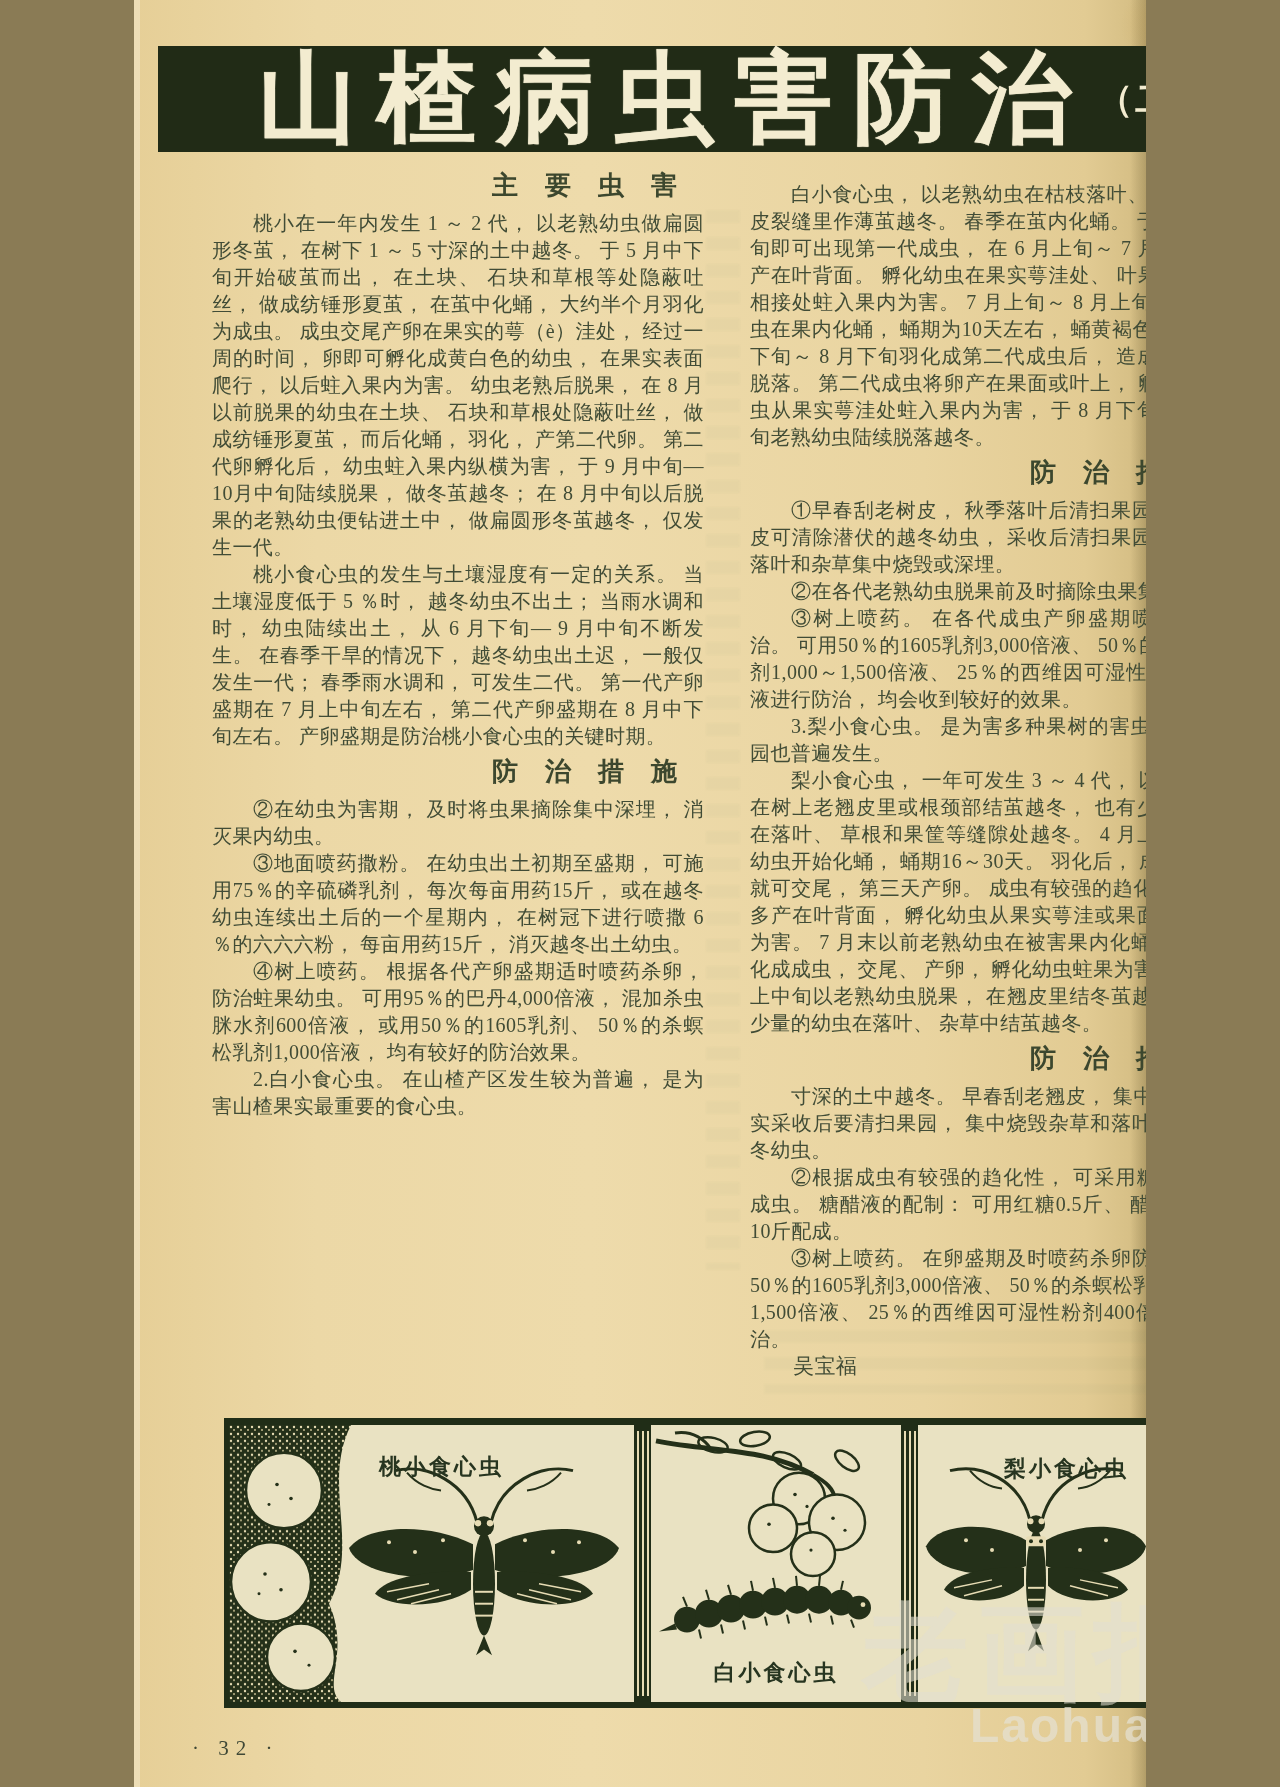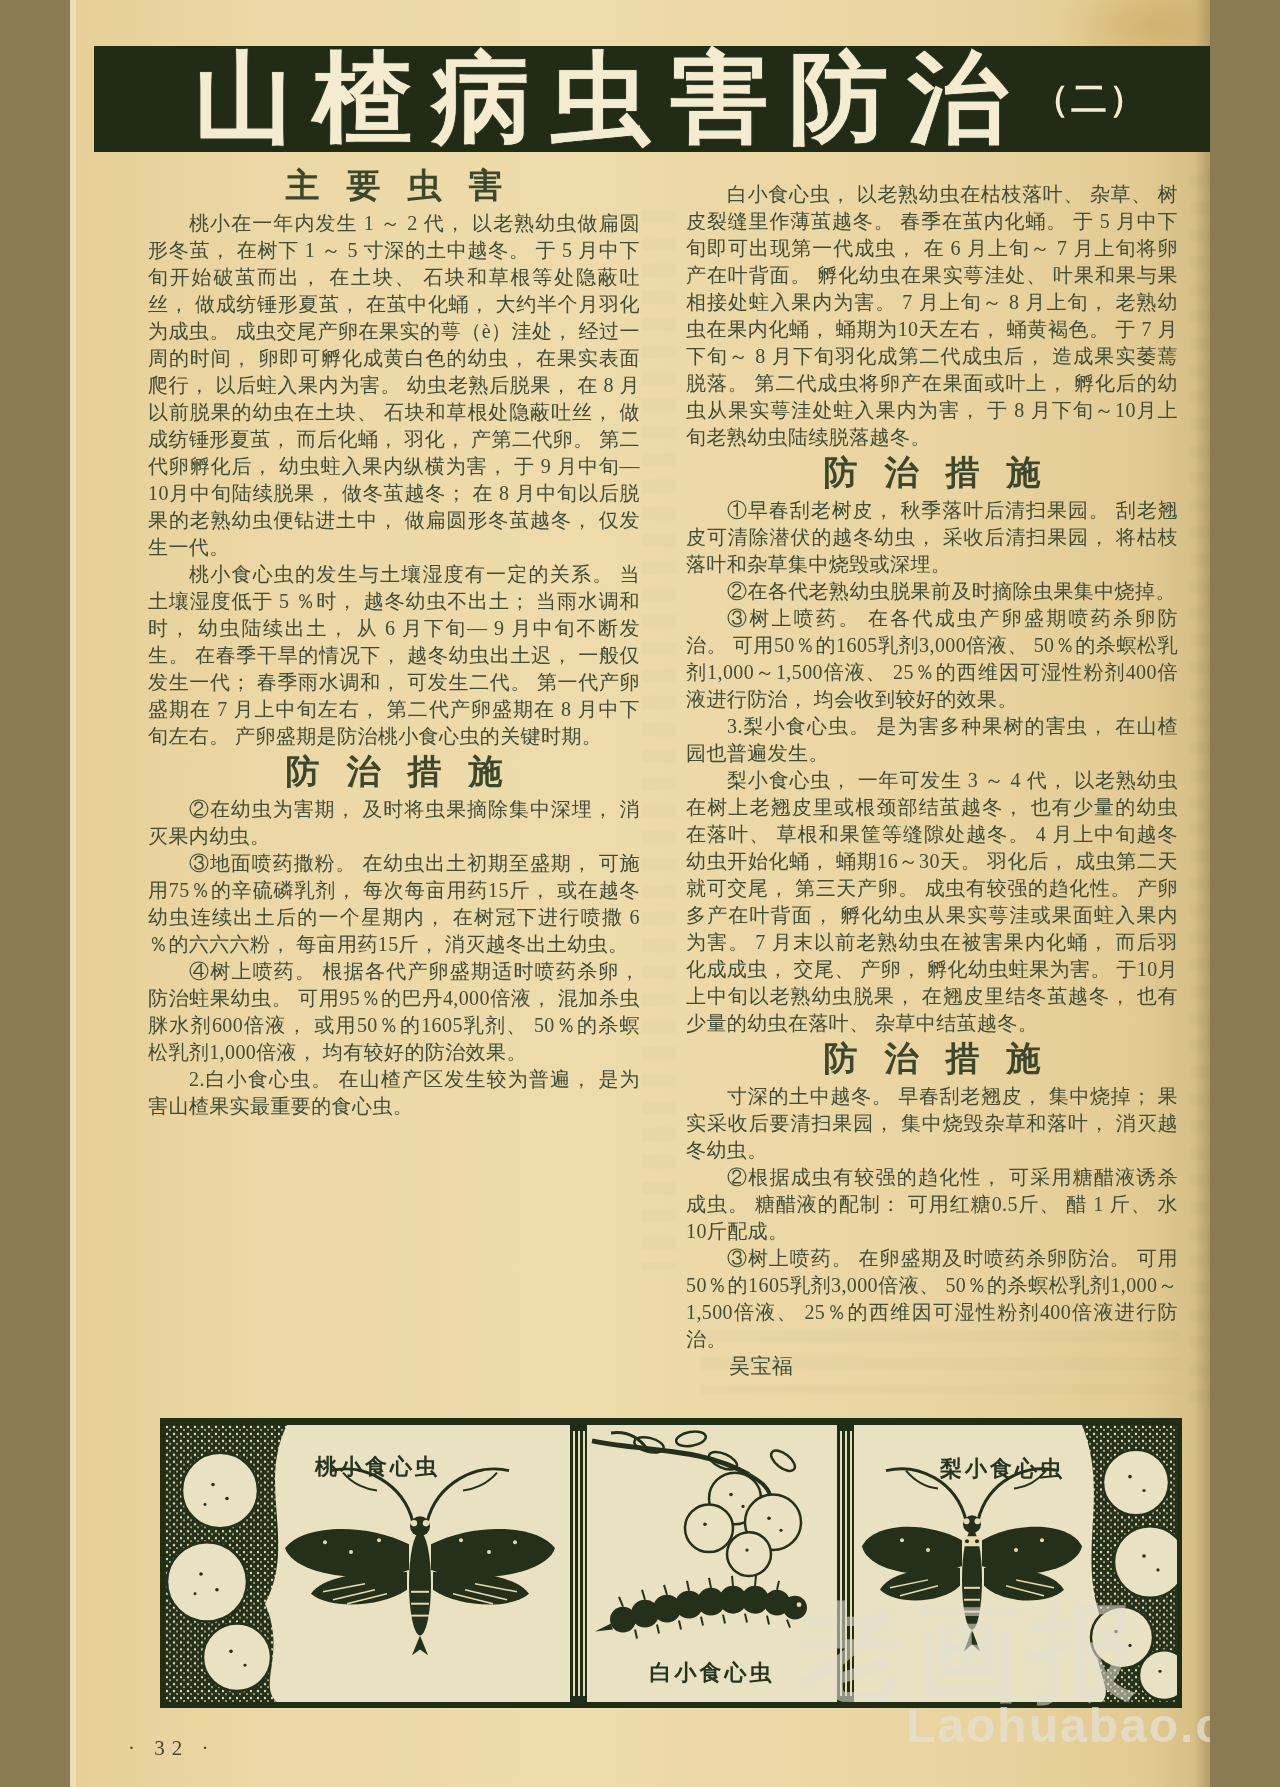--- a/index.html
+++ b/index.html
@@ -1,18 +1,18 @@
 <!DOCTYPE html>
 <html><head>
 <meta charset="utf-8">
 <style>
   html,body{margin:0;padding:0;background:#8a7b55;}
   .page{
     position:relative;
-    width:1140px;height:1787px;
+    width:1012px;height:1787px;
     margin:0 auto;
     background:linear-gradient(90deg,#e6cf97 0%,#ecd8a6 18%,#eedbab 45%,#e9d4a0 78%,#e2cb93 94%,#d3bc82 100%);
     overflow:hidden;
     font-family:"Liberation Serif","DejaVu Serif",serif;
     color:#414c36;
   }
   
   .edge-left{position:absolute;left:0;top:0;width:6px;height:100%;background:rgba(255,255,255,.30);}
   .edge-right{position:absolute;right:0;top:0;width:16px;height:100%;background:linear-gradient(90deg,rgba(0,0,0,0),rgba(92,78,38,.28));}
   .stain-top{position:absolute;left:985px;top:-34px;width:190px;height:120px;background:radial-gradient(ellipse at center,rgba(186,140,56,.38),rgba(186,140,56,0) 70%);}
@@ -43,22 +43,22 @@
 
   
   .columns{
     position:absolute;left:78px;top:168px;width:1030px;
     display:flex;gap:46px;
   }
   .col{width:492px;font-size:20px;line-height:27px;text-align:justify;letter-spacing:.4px;}
   .col p{margin:0;text-indent:2.05em;}
   .col-right{margin-top:13px;}
   .sec-heading{
-    font-size:34px;font-weight:bold;color:#3c472e;
-    text-align:center;letter-spacing:27px;padding-left:27px;
+    font-size:26px;font-weight:bold;color:#3c472e;
+    text-align:right;letter-spacing:27px;padding-left:27px;
     margin:5px 0 7px 0;line-height:34px;white-space:nowrap;
   }
   .sec-heading.first{margin-top:1px;}
   .author{margin-top:5px;text-align:left;padding-right:52px;text-indent:0;font-size:21px;}
 
   
   .figure{
     position:absolute;left:90px;top:1418px;width:1022px;height:290px;
     background:#e9e2c2;
     border:5px solid #202d17;border-top-width:7px;border-bottom-width:6px;

